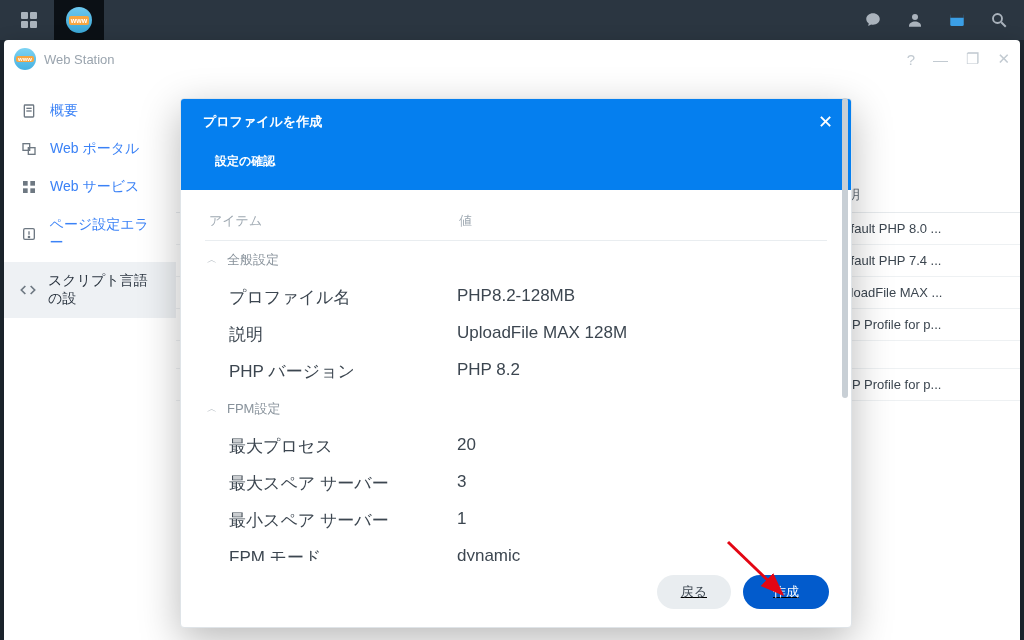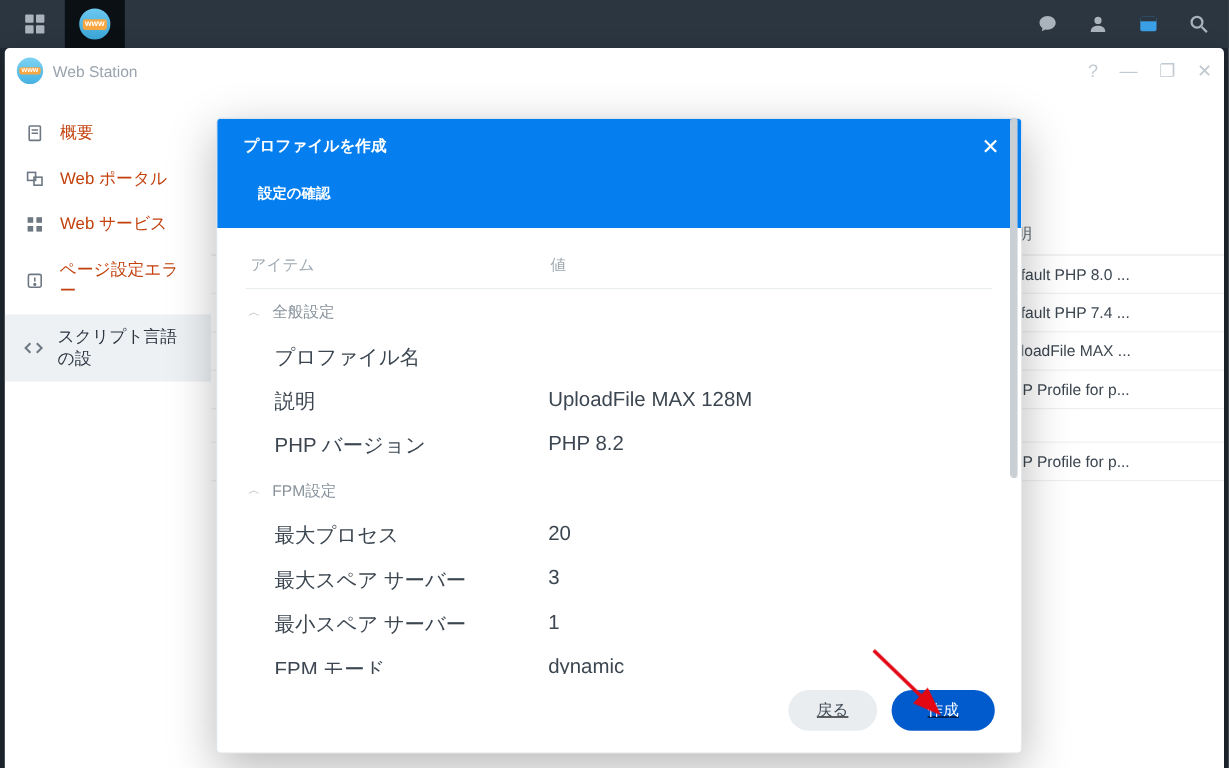--- a/index.html
+++ b/index.html
@@ -17,21 +17,21 @@
 
 .app-window { position: absolute; top: 40px; left: 4px; right: 4px; bottom: 0; background: #fff; border-radius: 4px 4px 0 0; box-shadow: 0 6px 20px rgba(0,0,0,.25); display: flex; flex-direction: column; }
 .app-header { height: 38px; display: flex; align-items: center; padding: 0 10px; color: #9aa4ae; font-size: 13px; }
 .app-logo { width: 22px; height: 22px; border-radius: 50%; background: linear-gradient(#7dd3f3,#46b1e2); margin-right: 8px; display:flex;align-items:center;justify-content:center; }
 .app-logo .www { font-size:6px;font-weight:700;color:#fff;background:#f7a641;border-radius:2px;padding:0 2px; }
 .app-ctrls { margin-left: auto; display: flex; gap: 18px; color: #c2cad1; align-items:center; }
 .app-ctrls span { font-size: 15px; }
 
 .app-body { flex: 1; display: flex; overflow: hidden; }
 .sidebar { width: 172px; border-right: none; padding-top: 14px; }
-.sb-item { display: flex; align-items: center; gap: 12px; padding: 10px 16px; font-size: 14px; color: #c2410c; cursor: pointer; }
+.sb-item { display: flex; align-items: center; gap: 12px; padding: 10px 16px; font-size: 14px; color: #3b82f6; cursor: pointer; }
 .sb-item.selected { background: #eef1f4; color: #2b3540; }
 .sb-icon { width: 18px; height: 18px; display:flex;align-items:center;justify-content:center; color:#6e7882; }
 
 .main { flex: 1; position: relative; background:#fff; }
 .table-bg { position:absolute; top:0; right:0; bottom:0; left:0; padding: 8px 0 0 0; }
 .table-bg .thead { display:flex; border-bottom:1px solid #e6eaed; font-size:13px; color:#5b6670; padding: 8px 18px; }
 .table-bg .th1 { width: 640px; }
 .table-bg .rows { }
 .table-bg .row { display:flex; border-bottom:1px solid #eef1f3; padding: 8px 18px; font-size:13px; color:#3c4650; }
 .table-bg .row .c2 { margin-left:640px; }
@@ -217,20 +217,21 @@
       <div class="mth-item">アイテム</div>
       <div>値</div>
     </div>
 
     <div class="section-head">
       <span class="chev">︿</span>
       <span>全般設定</span>
     </div>
     <div class="kv">
         <div class="k">プロファイル名</div>
+        <div class="v">PHP8.2-128MB</div>
       </div>
     <div class="kv">
         <div class="k">説明</div>
         <div class="v">UploadFile MAX 128M</div>
       </div>
     <div class="kv">
         <div class="k">PHP バージョン</div>
         <div class="v">PHP 8.2</div>
       </div>
 

